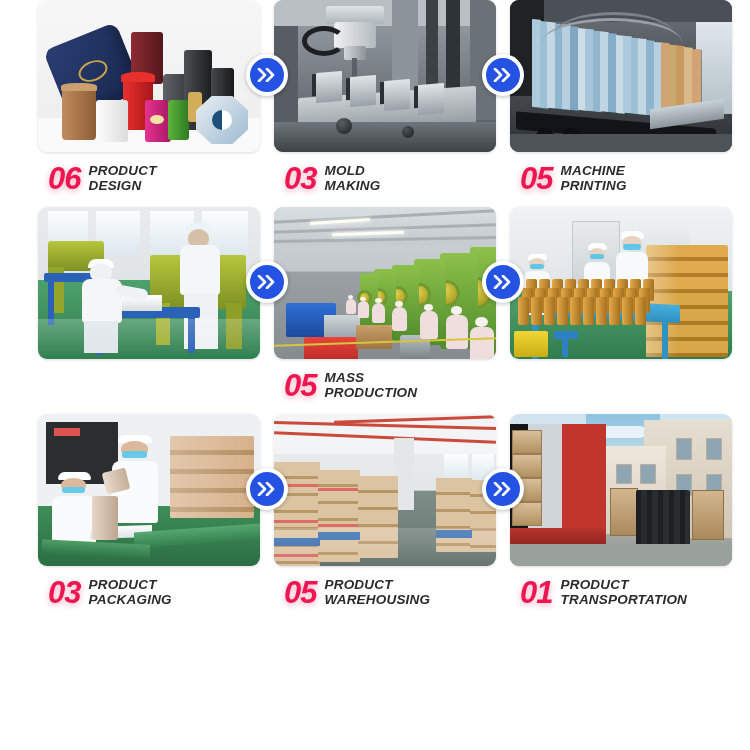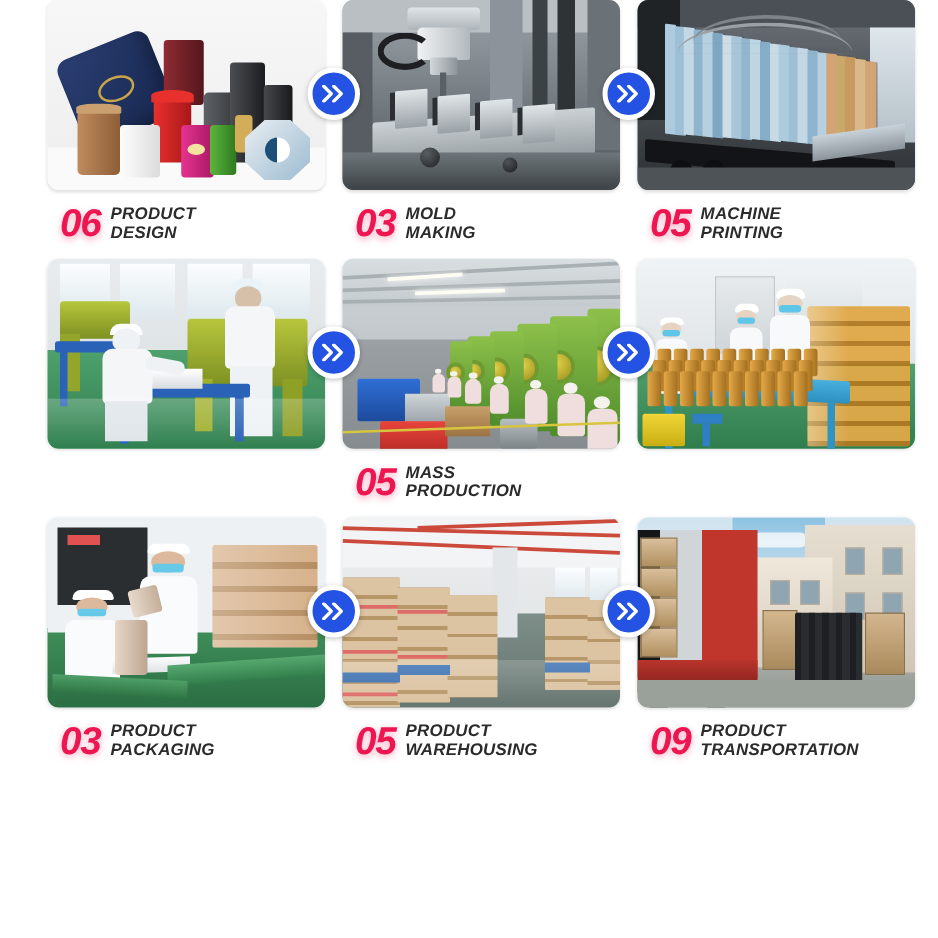--- a/index.html
+++ b/index.html
@@ -750,21 +750,21 @@
               <div class="bumper"></div>
             <div class="wheel" style="left:8px;"></div>
               <div class="wheel" style="left:54px;"></div>
             <div class="gbox" style="left:100px;bottom:30px;width:26px;height:46px;"></div>
             <div class="gbox" style="left:182px;bottom:26px;width:30px;height:48px;"></div>
             <div class="cart"></div>
             <div class="ground"></div>
           </div>
         </div>
         <div class="caption">
-          <span class="num">09</span>
+          <span class="num">01</span>
           <span class="lbl">PRODUCT
 TRANSPORTATION</span>
         </div>
       </div>
 
       <div class="arrow a-r1 ar-a">
         <svg width="20" height="14" viewBox="0 0 20 14">
           <path d="M2 1 L8 7 L2 13" fill="none" stroke="#fff" stroke-width="2.6" stroke-linecap="round" stroke-linejoin="round"></path>
           <path d="M10 1 L16 7 L10 13" fill="none" stroke="#fff" stroke-width="2.6" stroke-linecap="round" stroke-linejoin="round"></path>
         </svg>

